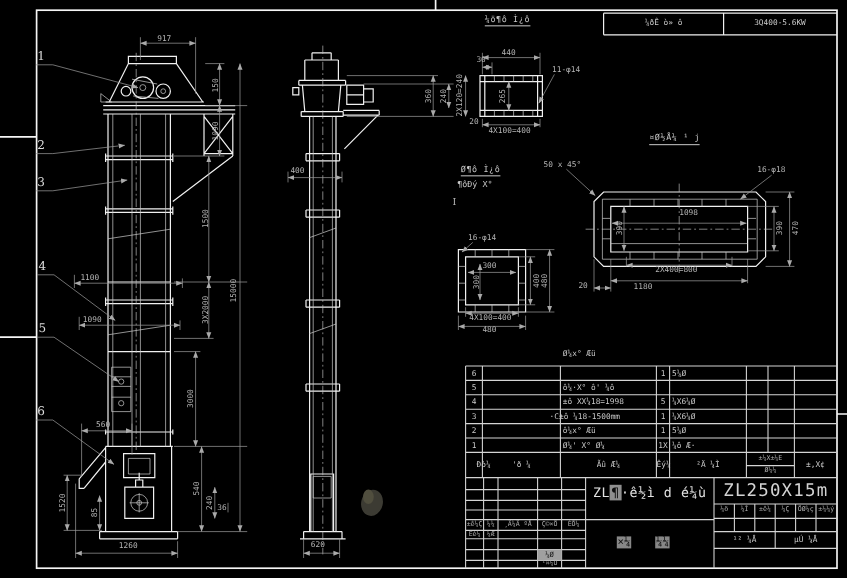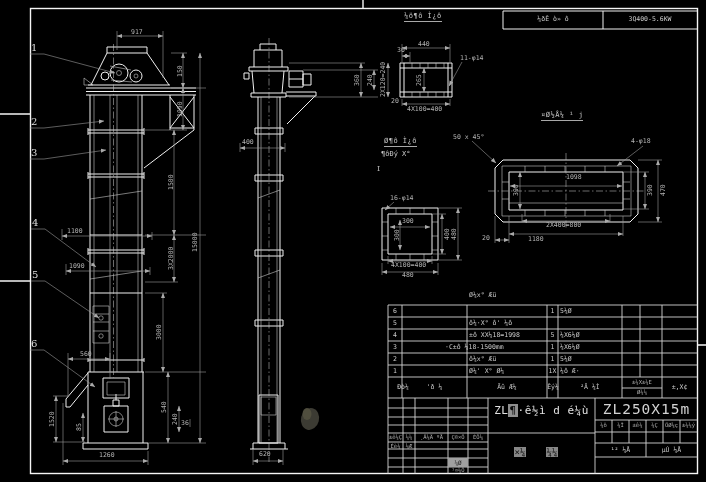--- a/index.html
+++ b/index.html
@@ -225,21 +225,21 @@
 <span class="lbl" style="left:390px;top:195px">16-φ14</span>
 <span class="lbl" style="left:402px;top:218px">300</span>
 <span class="lbl rot" style="left:394px;top:241px">300</span>
 <span class="lbl" style="left:391px;top:262px">4X100=400</span>
 <span class="lbl" style="left:402px;top:272px">480</span>
 <span class="lbl rot" style="left:444px;top:240px">400</span>
 <span class="lbl rot" style="left:451px;top:240px">480</span>
 
 <span class="lbl vt" style="left:541px;top:112px">¤Ø½Å¼ ¹ j</span>
 <span class="lbl" style="left:453px;top:134px">50 x 45°</span>
-<span class="lbl" style="left:631px;top:138px">4-φ18</span>
+<span class="lbl" style="left:631px;top:138px">16-φ18</span>
 <span class="lbl" style="left:566px;top:174px">1098</span>
 <span class="lbl rot" style="left:513px;top:196px">390</span>
 <span class="lbl" style="left:546px;top:222px">2X400=800</span>
 <span class="lbl" style="left:528px;top:236px">1180</span>
 <span class="lbl" style="left:482px;top:235px">20</span>
 <span class="lbl rot" style="left:647px;top:196px">390</span>
 <span class="lbl rot" style="left:660px;top:196px">470</span>
 
 <div>
   <div class="cell" style="left:388px;top:308px;width:14px">6</div>
@@ -251,21 +251,21 @@
   <div class="cell cl" style="left:469px;top:320px;width:78px">ô¼·X° ô' ¼ô</div>
   <div class="cell" style="left:547px;top:320px;width:11px"></div>
   <div class="cell cl" style="left:560px;top:320px;width:60px"></div>
 
   <div class="cell" style="left:388px;top:332px;width:14px">4</div>
   <div class="cell cl" style="left:469px;top:332px;width:78px">±ô XX¼18=1998</div>
   <div class="cell" style="left:547px;top:332px;width:11px">5</div>
   <div class="cell cl" style="left:560px;top:332px;width:60px">¼X6¼Ø</div>
 
   <div class="cell" style="left:388px;top:344px;width:14px">3</div>
-  <div class="cell cl" style="left:445px;top:344px;width:78px">·C±ô ¼18-1500mm</div>
+  <div class="cell cl" style="left:458px;top:344px;width:78px">·C±ô ¼18-1500mm</div>
   <div class="cell" style="left:547px;top:344px;width:11px">1</div>
   <div class="cell cl" style="left:560px;top:344px;width:60px">¼X6¼Ø</div>
 
   <div class="cell" style="left:388px;top:356px;width:14px">2</div>
   <div class="cell cl" style="left:469px;top:356px;width:78px">ô¼x° Æü</div>
   <div class="cell" style="left:547px;top:356px;width:11px">1</div>
   <div class="cell cl" style="left:560px;top:356px;width:60px">5¼Ø</div>
 
   <div class="cell" style="left:388px;top:368px;width:14px">1</div>
   <div class="cell cl" style="left:469px;top:368px;width:78px">Ø¼' X° Ø¼</div>

